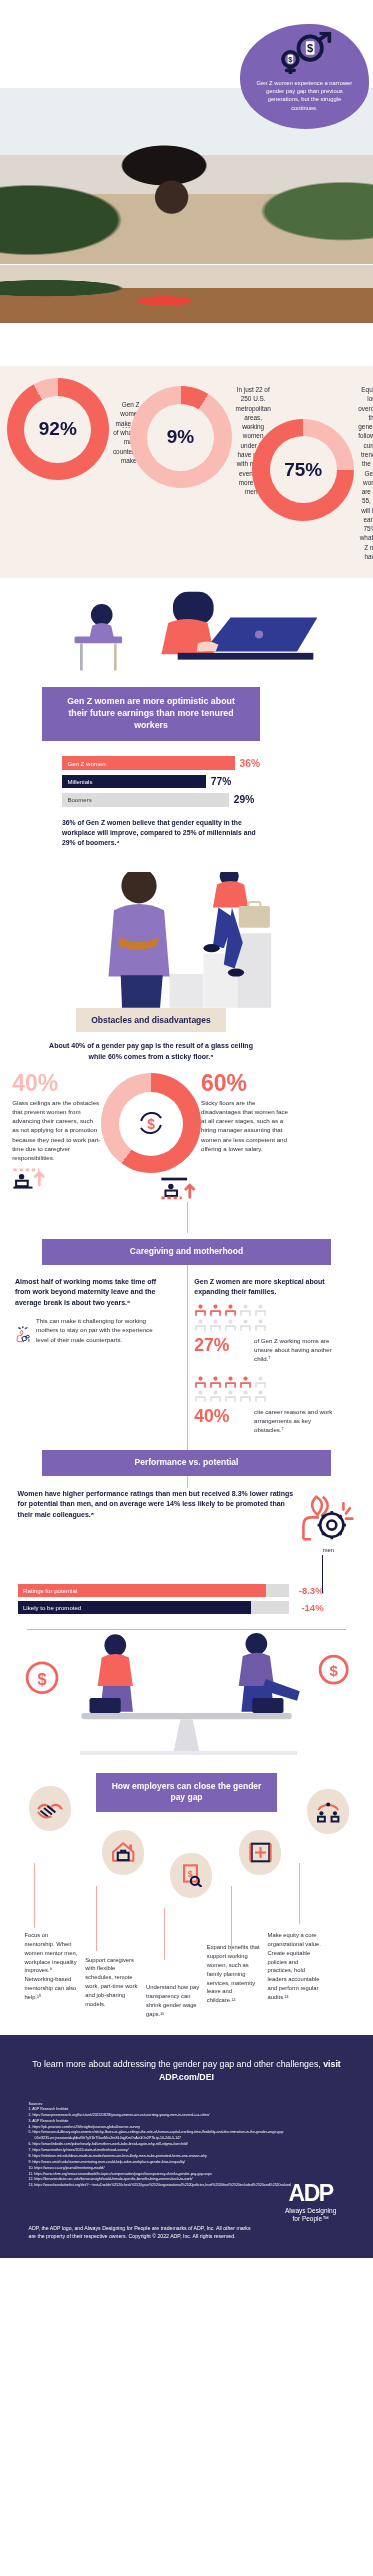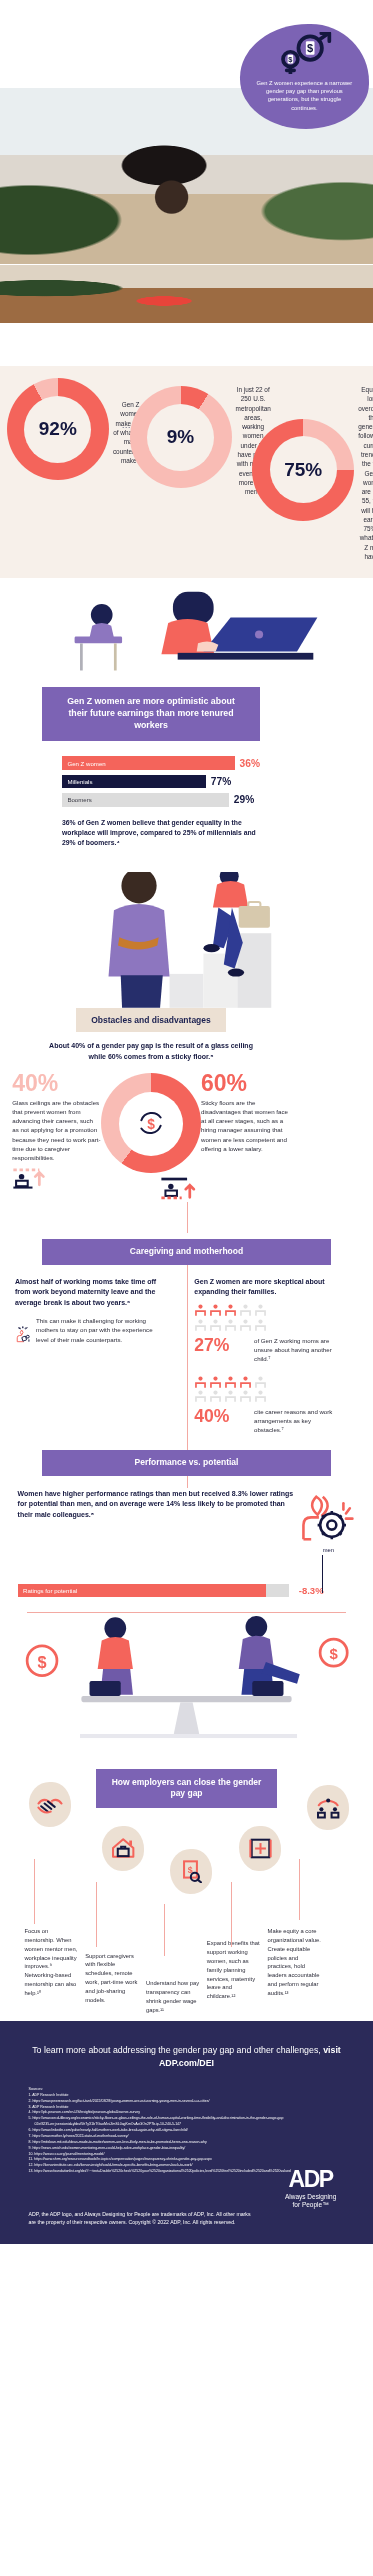--- a/index.html
+++ b/index.html
@@ -160,21 +160,21 @@
   .pbar-fill.red { background:#f4645b; }
   .pbar-fill.navy { background:#14173f; }
   .pbar-val { font-size:9.5px; font-weight:bold; color:#f4645b; width:35px; text-align:right; }
 
   .hr-red { height:0.8px; background:#f3a9a2; margin: 15px 27px 0 27px; }
 
   
   .seesaw { position:relative; height:143px; background:#fff; }
 
   
-  .emp { position:relative; padding-bottom:7px;margin-top:13px; }
+  .emp { position:relative; padding-bottom:17px; }
   .emp-band {
     background:#7c63b4; color:#fff; font-weight:bold; text-align:center;
     font-size:8.5px; line-height:1.38; padding:8.1px 13.6px; margin:0 96px;
   }
   .emp-icons { position:relative; height:81px; }
   .ibubble {
     position:absolute; width:42px; height:45px; background:#ece0d3;
     border-radius: 50% 46% 52% 48% / 48% 52% 46% 54%;
     display:flex; align-items:center; justify-content:center;
   }
@@ -498,20 +498,26 @@
 
     <div class="perf-chart">
       <div class="men-label">men</div>
       <div class="men-line"></div>
       <div class="pbar-row" style="margin-top:33px">
         <div class="pbar-track">
           <div class="pbar-fill red" style="width:91.7%">Ratings for potential</div>
         </div>
         <div class="pbar-val">-8.3%</div>
       </div>
+      <div class="pbar-row">
+        <div class="pbar-track">
+          <div class="pbar-fill navy" style="width:86%">Likely to be promoted</div>
+        </div>
+        <div class="pbar-val">-14%</div>
+      </div>
     </div>
 
     <div class="hr-red"></div>
   </section>
 
   <section class="seesaw">
     <svg viewBox="0 0 550 210" width="373" height="143">
       <circle cx="170" cy="22" r="16" fill="#1b2050"></circle>
       <path d="M150 40 q20 -10 40 0 l6 42 h-52z" fill="#f4645b"></path>
       <path d="M152 82 h40 l4 38 h-48z" fill="#6f5aa8"></path>

